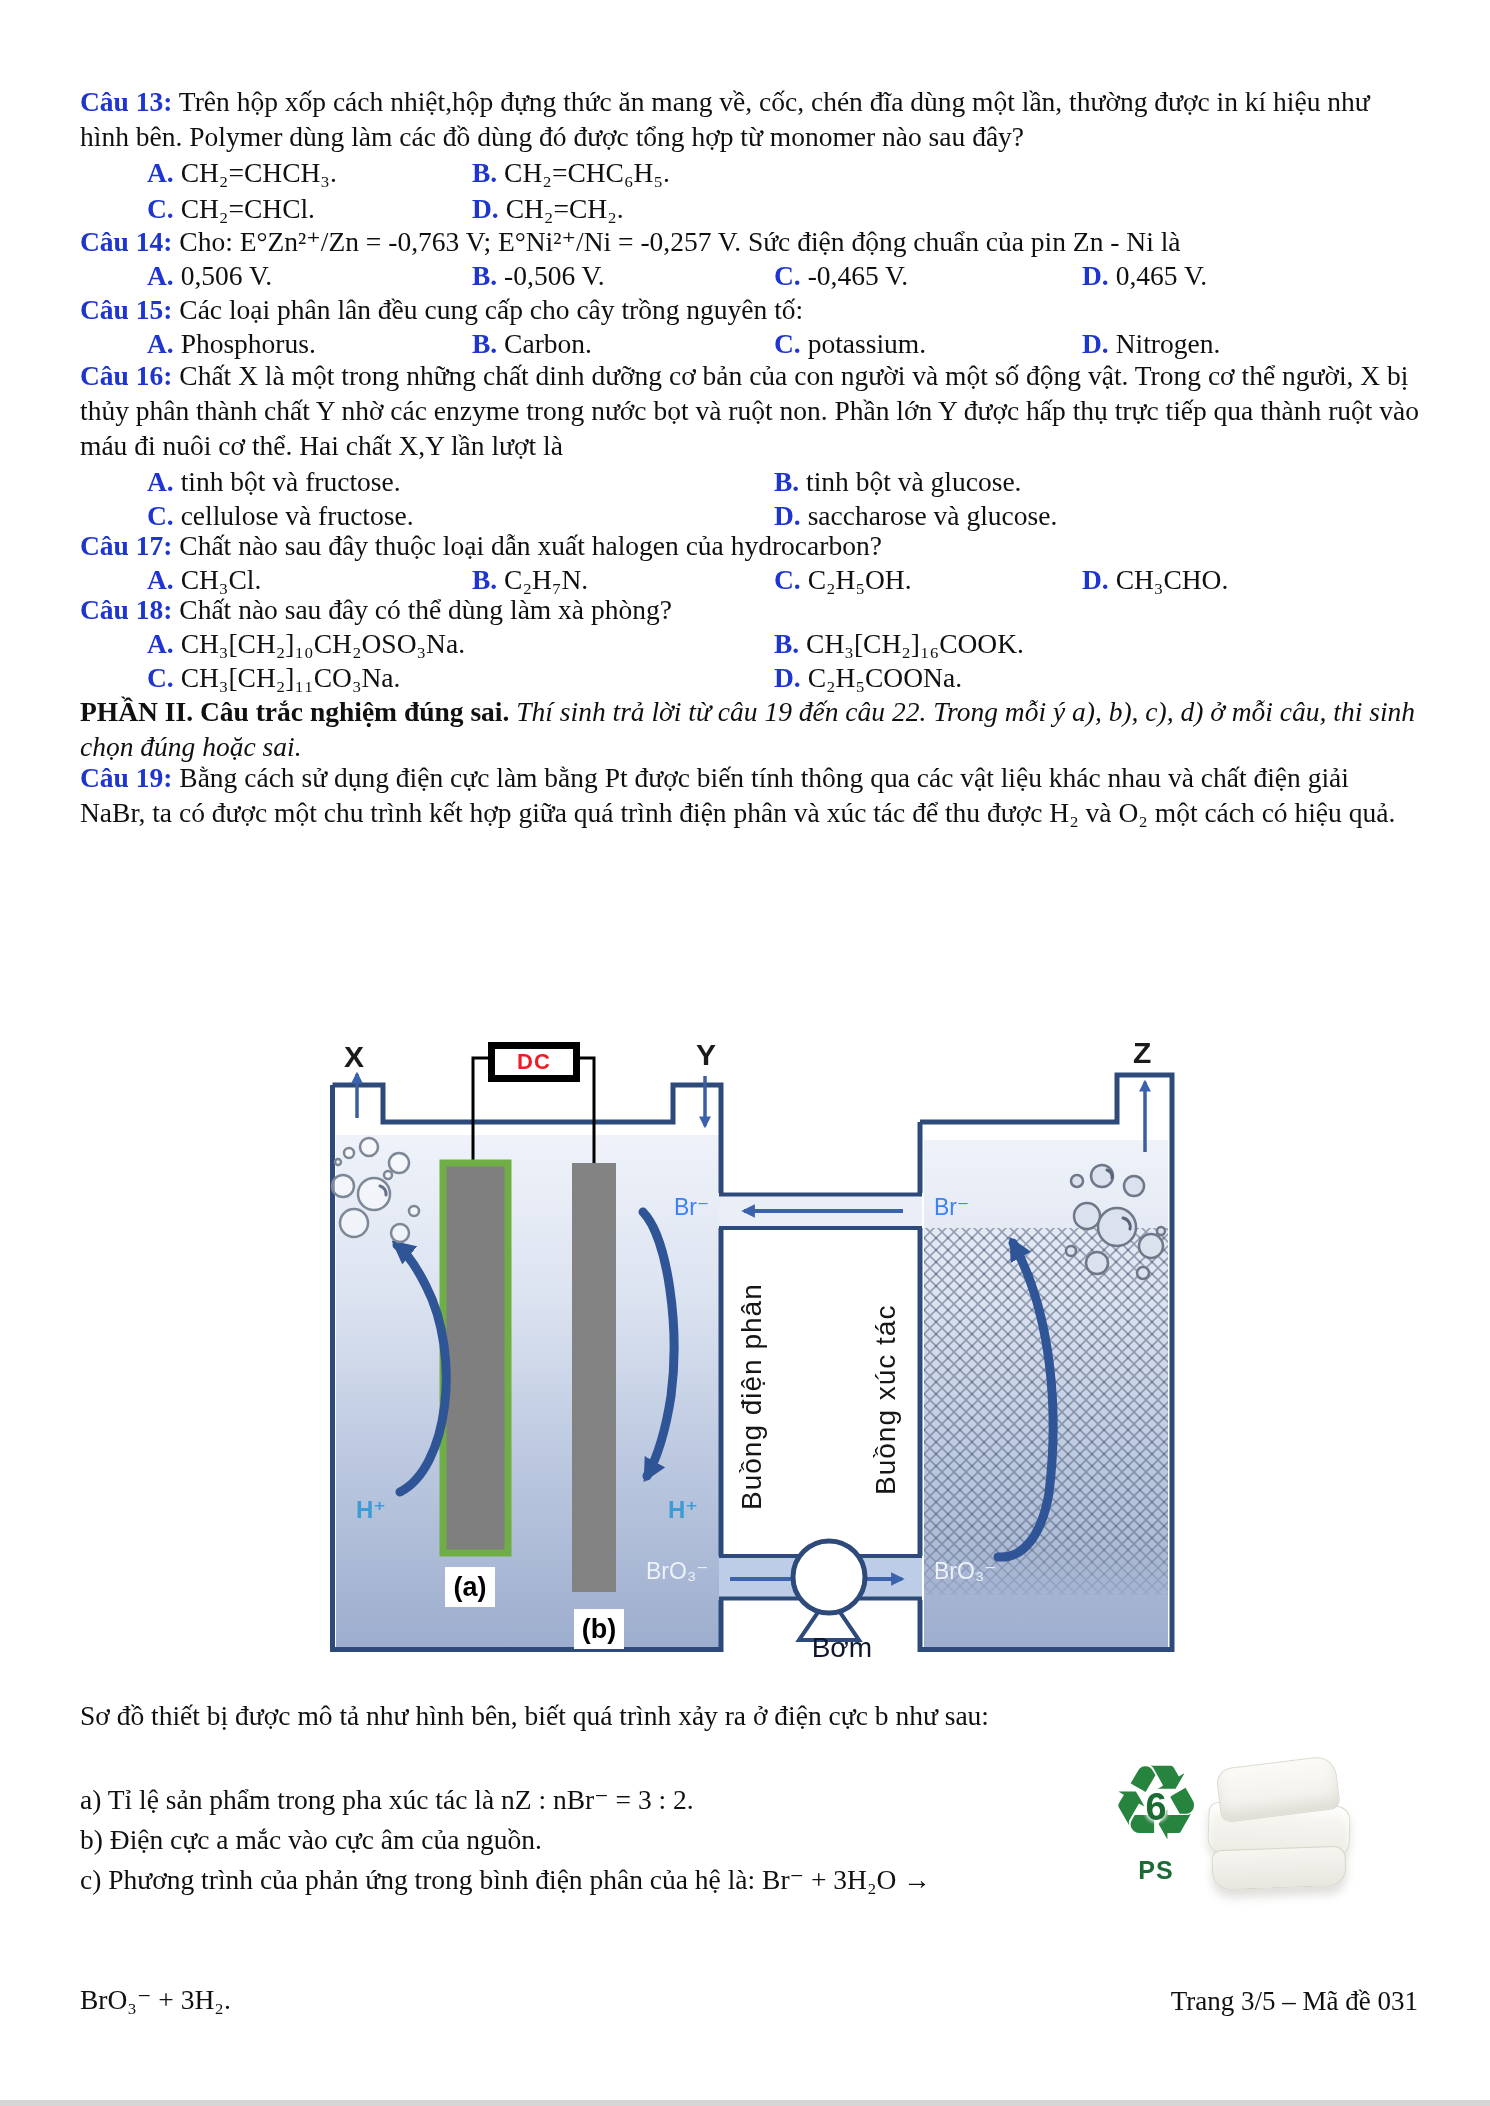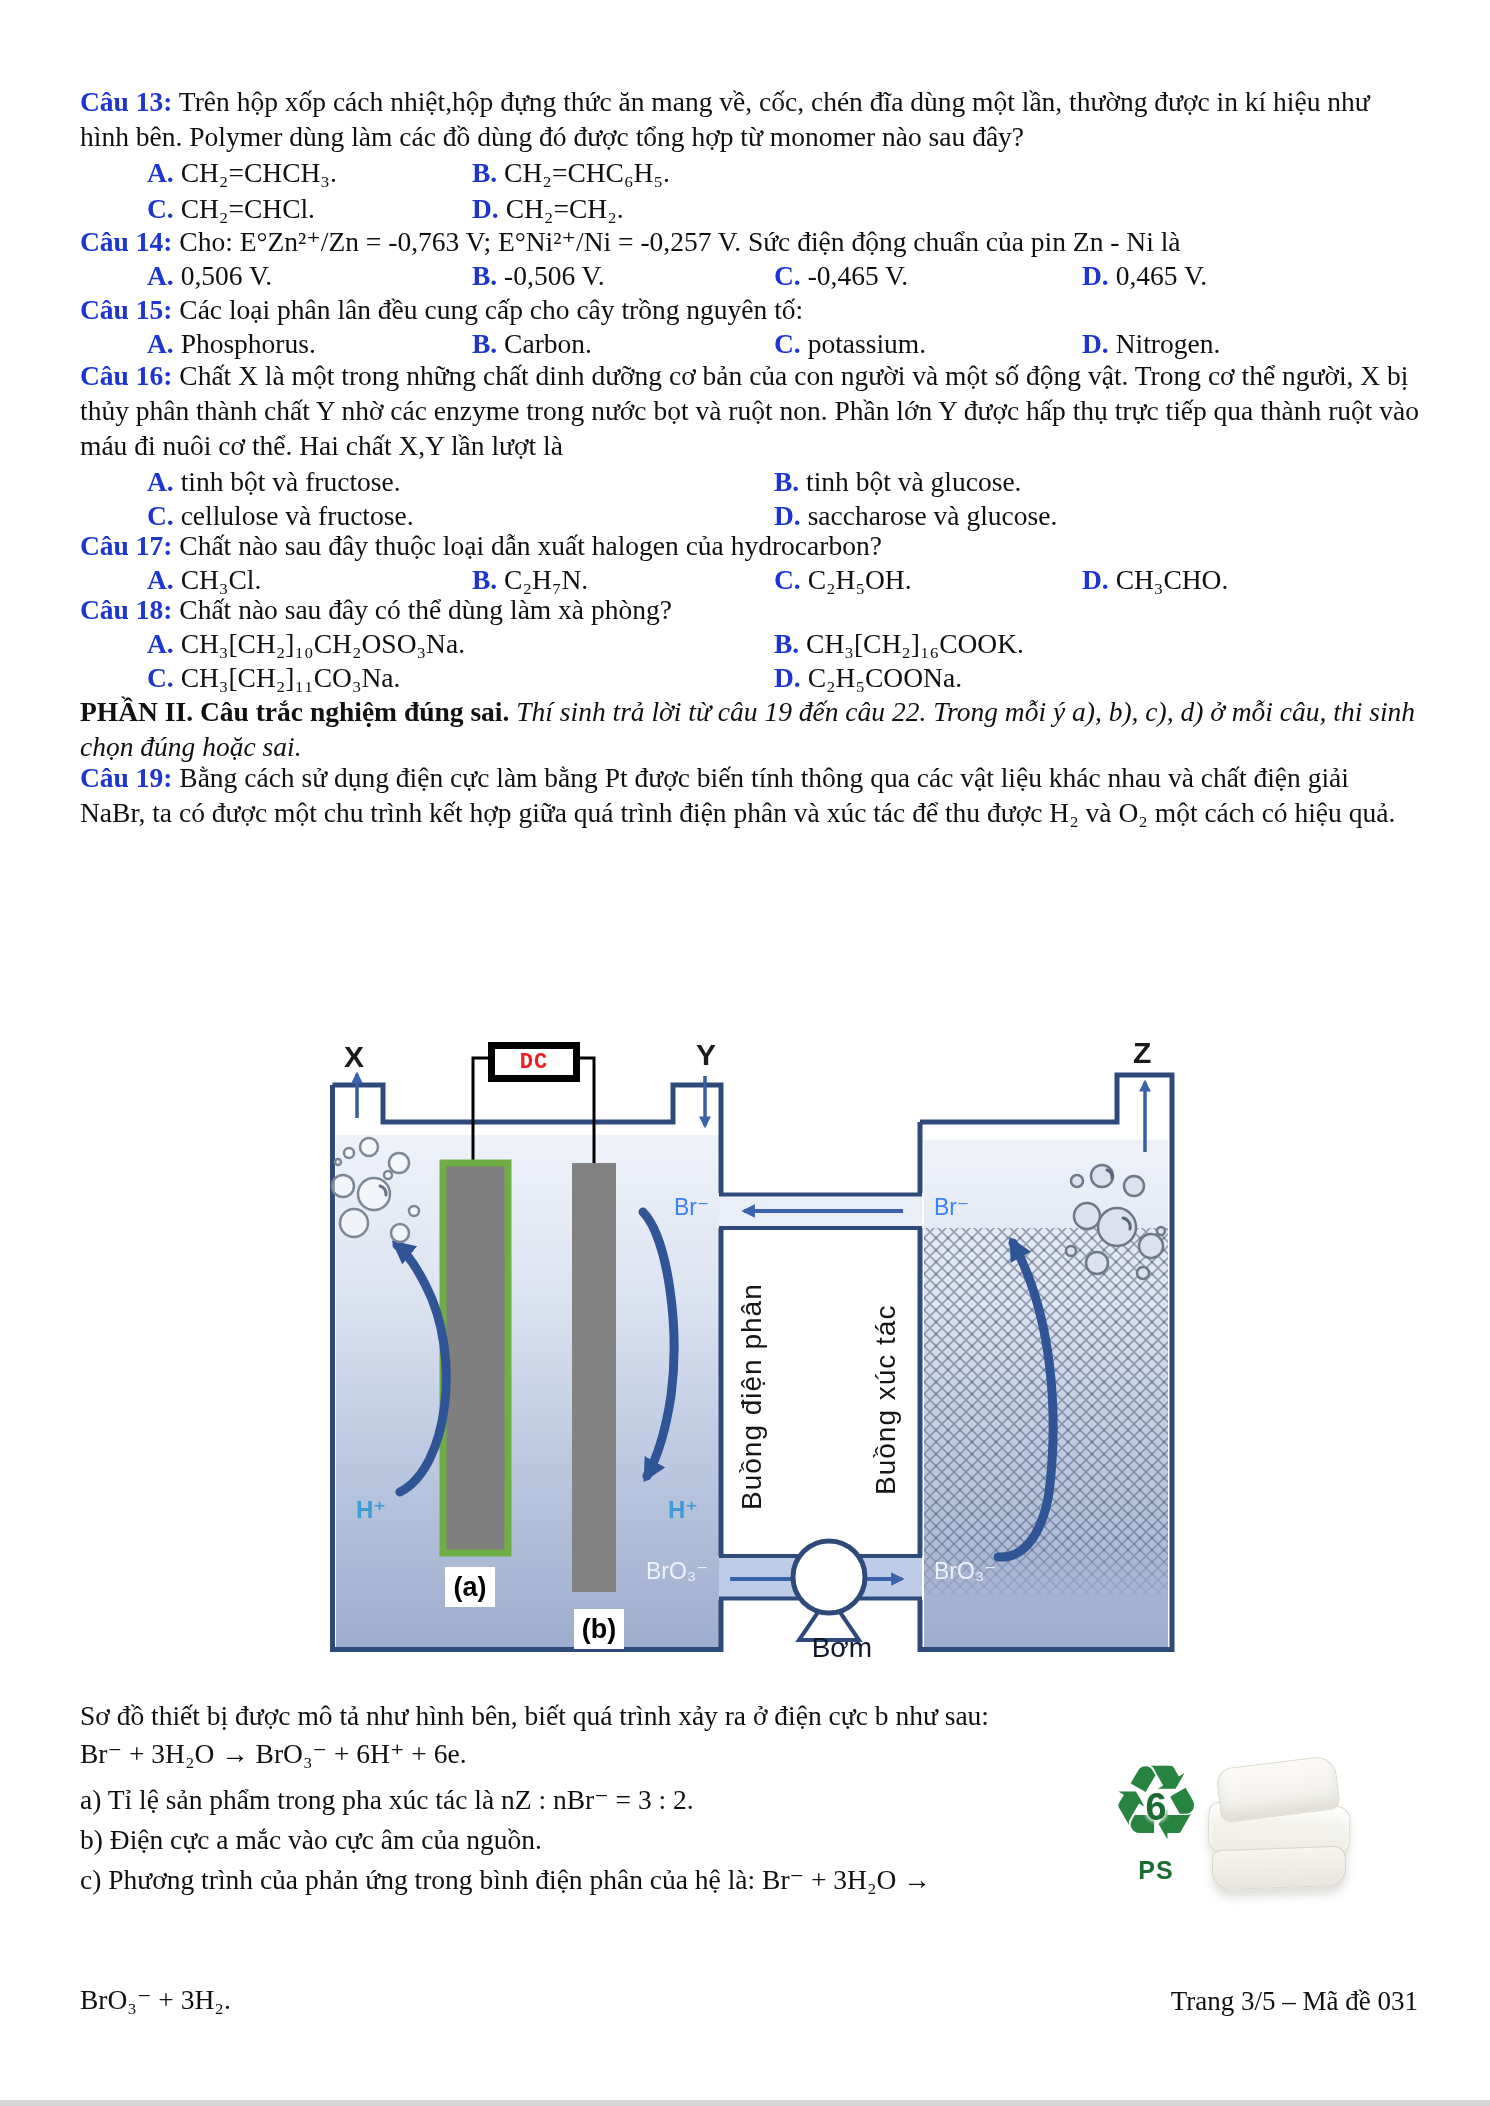--- a/index.html
+++ b/index.html
@@ -12,21 +12,21 @@
   .ol { font-weight:bold; color:#1e36cf; }
   .line { position:absolute; left:80px; width:1180px; line-height:35px; white-space:nowrap; }
   .footer { position:absolute; top:1986px; right:72px; font-size:27px; color:#101010; }
   .pageedge { position:absolute; left:0; top:2100px; width:1490px; height:6px; background:#d6d6d6; }
 
   
   .diag-svg { position:absolute; left:330px; top:1040px; width:850px; height:622px; }
   .gas { position:absolute; font-family:"Liberation Sans","DejaVu Sans",sans-serif; font-size:30px; font-weight:600; color:#1b1b1b; }
   .dcbox { position:absolute; left:488px; top:1042px; width:92px; height:40px; background:#fff; border:7px solid #000;
            box-sizing:border-box; display:flex; align-items:center; justify-content:center;
-           font-family:Liberation Mono, monospace; font-weight:bold; font-size:22px; color:#ee1c24; letter-spacing:1px; }
+           font-family:Liberation Sans, sans-serif; font-weight:bold; font-size:22px; color:#ee1c24; letter-spacing:1px; }
   .elabel { position:absolute; width:50px; height:40px; background:#fff; display:flex; align-items:center; justify-content:center;
             font-family:"Liberation Sans","DejaVu Sans",sans-serif; font-weight:bold; font-size:27px; color:#000; }
   .ion { position:absolute; font-family:"Liberation Sans","DejaVu Sans",sans-serif; font-size:23px; color:#3b82f6; }
   .ion.white { color:#edf1fa; }
   .hplus { position:absolute; font-family:"Liberation Sans","DejaVu Sans",sans-serif; font-size:24px; font-weight:bold; color:#3d9bd5; }
   .vlabel { position:absolute; writing-mode:vertical-rl; transform:rotate(180deg);
             font-family:"Liberation Sans","DejaVu Sans",sans-serif; font-size:28px; font-weight:500; color:#161616;
             display:flex; align-items:center; justify-content:center; letter-spacing:1px; }
   .pumplabel { position:absolute; left:788px; top:1632px; width:84px; text-align:right;
                font-family:"Liberation Sans","DejaVu Sans",sans-serif; font-size:28px; color:#0f172a; }
@@ -249,21 +249,20 @@
   <div class="ion" style="left:934px; top:1194px">Br⁻</div>
   <div class="ion white" style="left:646px; top:1558px">BrO₃⁻</div>
   <div class="ion white" style="left:934px; top:1558px">BrO₃⁻</div>
   <div class="hplus" style="left:356px; top:1496px">H⁺</div>
   <div class="hplus" style="left:668px; top:1496px">H⁺</div>
   <div class="vlabel" style="left:732px; top:1242px; width:40px; height:310px">Buồng điện phân</div>
   <div class="vlabel" style="left:866px; top:1252px; width:40px; height:296px">Buồng xúc tác</div>
   <div class="pumplabel">Bơm</div>
 
   <div class="line" style="top:1698px; width:1340px">Sơ đồ thiết bị được mô tả như hình bên, biết quá trình xảy ra ở điện cực b như sau:</div>
-  <div class="line" style="top:1736px">Br⁻ + 3H₂O → BrO₃⁻ + 6H⁺ + 6e.</div>
   <div class="line" style="top:1782px">a) Tỉ lệ sản phẩm trong pha xúc tác là nZ : nBr⁻ = 3 : 2.</div>
   <div class="line" style="top:1822px">b) Điện cực a mắc vào cực âm của nguồn.</div>
   <div class="line" style="top:1862px">c) Phương trình của phản ứng trong bình điện phân của hệ là: Br⁻ + 3H₂O →</div>
   <div class="line" style="top:1982px">BrO₃⁻ + 3H₂.</div>
 
   <div class="recycle">
     <span class="glyph">♻</span>
     <span class="num">6</span>
     <span class="code">PS</span>
   </div>

